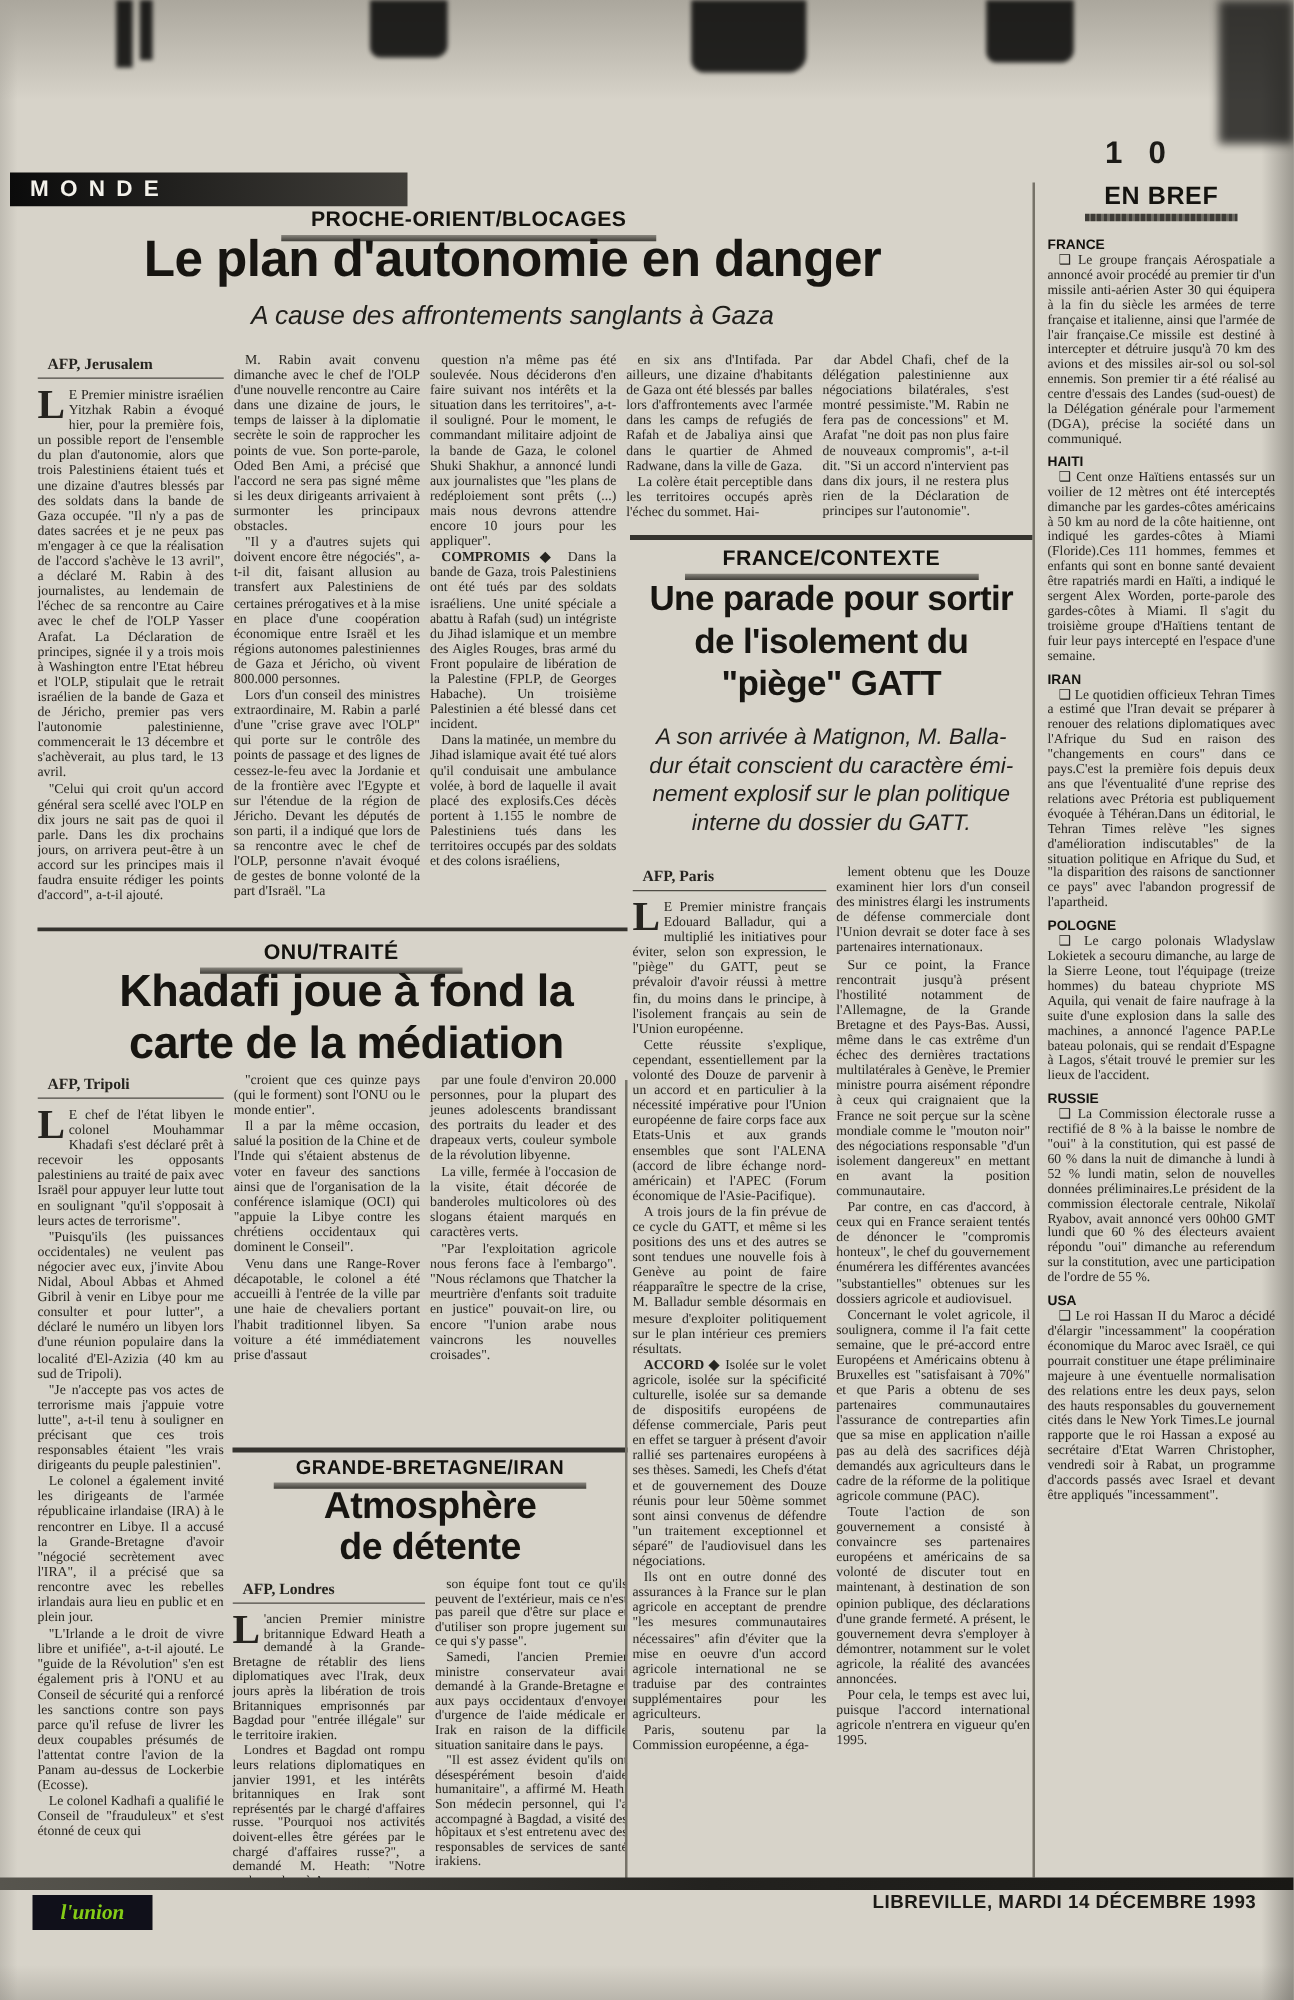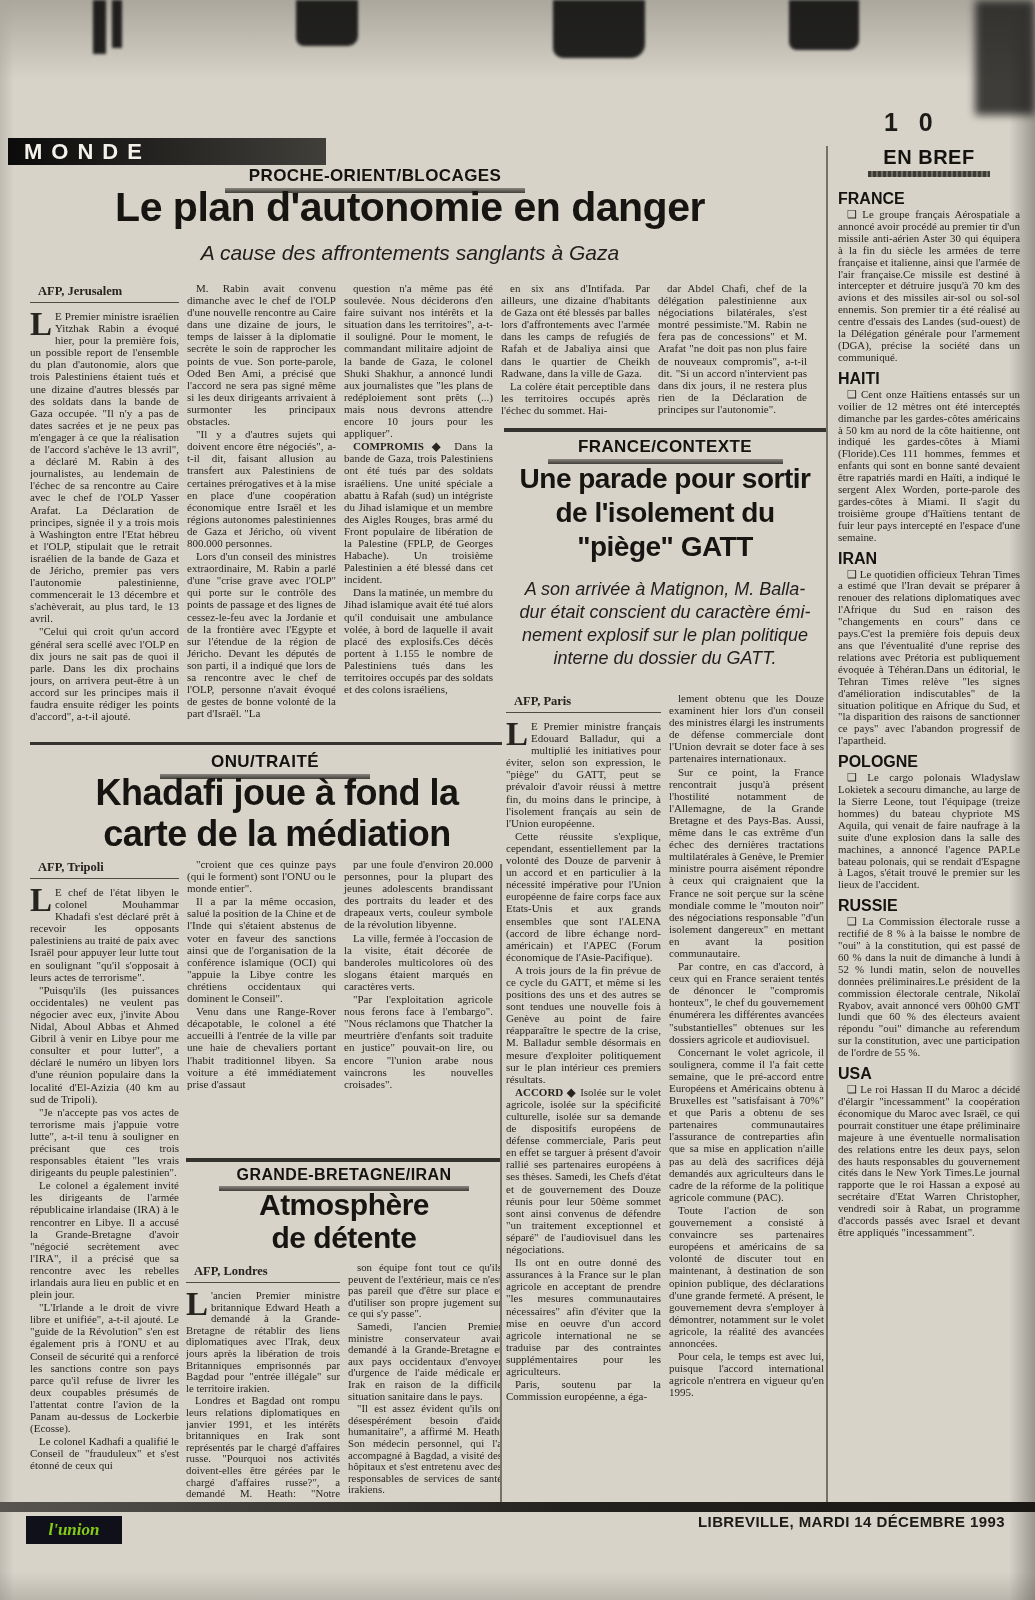--- a/index.html
+++ b/index.html
@@ -30,27 +30,27 @@
   .para{margin:0 0 1px;text-indent:9px;text-align:justify;font-size:11px;line-height:12.1px;}
   .para.first{text-indent:0;}
   .para b{font-weight:800;}
   .dropcap{float:left;font-size:33px;line-height:26px;font-weight:700;padding:1px 3px 0 0;}
   .small-body .para{font-size:10.8px;line-height:11.6px;}
   
   .brief-title{font-family:"Liberation Sans",sans-serif;font-weight:800;font-size:20px;
     letter-spacing:.5px;text-align:center;color:#14130f;}
   .brief-bar{width:122px;height:6px;margin:2px auto 0;
     background:repeating-linear-gradient(90deg,#3e3c37 0 3px,#716e66 3px 5px);}
-  .brief-heading{font-family:"Liberation Sans",sans-serif;font-weight:800;font-size:16px;
+  .brief-heading{font-family:"Liberation Sans",sans-serif;font-weight:800;font-size:11px;
     margin:6px 0 1px;color:#14130f;}
   #enbref-body .para{font-size:10.9px;line-height:11.9px;}
   
   #monde-bar{position:absolute;left:8px;top:138px;width:318px;height:27px;
     background:linear-gradient(90deg,#0b0b0b,#413f3a);color:#f3f1ea;
-    font-family:"Liberation Sans",sans-serif;font-weight:700;font-size:22px;
+    font-family:"Liberation Sans",sans-serif;font-weight:700;font-size:18px;
     letter-spacing:9px;padding-left:16px;line-height:27px;box-sizing:border-box;}
   #page-num{position:absolute;left:884px;top:108px;font-family:"Liberation Sans",sans-serif;
     font-weight:800;font-size:25px;letter-spacing:7px;color:#1c1b17;}
   #footer-bar{position:absolute;left:0;top:1502px;width:1035px;height:10px;
     background:linear-gradient(90deg,#57554e,#23221f 55%,#191815);}
   #union-logo{position:absolute;left:26px;top:1516px;width:96px;height:28px;
     background:#10101a;color:#84cc16;font-style:italic;font-weight:800;font-size:17px;
     text-align:center;line-height:27px;}
   #dateline{position:absolute;left:545px;top:1513px;width:460px;text-align:right;
     font-family:"Liberation Sans",sans-serif;font-weight:700;font-size:15px;
@@ -90,21 +90,21 @@
         <p class="para">M. Rabin avait convenu dimanche avec le chef de l'OLP d'une nouvelle rencontre au Caire dans une dizaine de jours, le temps de laisser à la diplomatie secrète le soin de rapprocher les points de vue. Son porte-parole, Oded Ben Ami, a précisé que l'accord ne sera pas signé même si les deux dirigeants arrivaient à surmonter les principaux obstacles.</p>
         <p class="para">"Il y a d'autres sujets qui doivent encore être négociés", a-t-il dit, faisant allusion au transfert aux Palestiniens de certaines prérogatives et à la mise en place d'une coopération économique entre Israël et les régions autonomes palestiniennes de Gaza et Jéricho, où vivent 800.000 personnes.</p>
         <p class="para">Lors d'un conseil des ministres extraordinaire, M. Rabin a parlé d'une "crise grave avec l'OLP" qui porte sur le contrôle des points de passage et des lignes de cessez-le-feu avec la Jordanie et de la frontière avec l'Egypte et sur l'étendue de la région de Jéricho. Devant les députés de son parti, il a indiqué que lors de sa rencontre avec le chef de l'OLP, personne n'avait évoqué de gestes de bonne volonté de la part d'Israël. "La</p>
       </div>
     <div class="col">
         <p class="para">question n'a même pas été soulevée. Nous déciderons d'en faire suivant nos intérêts et la situation dans les territoires", a-t-il souligné. Pour le moment, le commandant militaire adjoint de la bande de Gaza, le colonel Shuki Shakhur, a annoncé lundi aux journalistes que "les plans de redéploiement sont prêts (...) mais nous devrons attendre encore 10 jours pour les appliquer".</p>
         <p class="para"><b>COMPROMIS ◆</b> Dans la bande de Gaza, trois Palestiniens ont été tués par des soldats israéliens. Une unité spéciale a abattu à Rafah (sud) un intégriste du Jihad islamique et un membre des Aigles Rouges, bras armé du Front populaire de libération de la Palestine (FPLP, de Georges Habache). Un troisième Palestinien a été blessé dans cet incident.</p>
         <p class="para">Dans la matinée, un membre du Jihad islamique avait été tué alors qu'il conduisait une ambulance volée, à bord de laquelle il avait placé des explosifs.Ces décès portent à 1.155 le nombre de Palestiniens tués dans les territoires occupés par des soldats et des colons israéliens,</p>
       </div>
     <div class="col">
-        <p class="para">en six ans d'Intifada. Par ailleurs, une dizaine d'habitants de Gaza ont été blessés par balles lors d'affrontements avec l'armée dans les camps de refugiés de Rafah et de Jabaliya ainsi que dans le quartier de Cheikh Radwane, dans la ville de Gaza.</p>
+        <p class="para">en six ans d'Intifada. Par ailleurs, une dizaine d'habitants de Gaza ont été blessés par balles lors d'affrontements avec l'armée dans les camps de refugiés de Rafah et de Jabaliya ainsi que dans le quartier de Ahmed Radwane, dans la ville de Gaza.</p>
         <p class="para">La colère était perceptible dans les territoires occupés après l'échec du sommet. Hai-</p>
       </div>
     <div class="col">
         <p class="para">dar Abdel Chafi, chef de la délégation palestinienne aux négociations bilatérales, s'est montré pessimiste."M. Rabin ne fera pas de concessions" et M. Arafat "ne doit pas non plus faire de nouveaux compromis", a-t-il dit. "Si un accord n'intervient pas dans dix jours, il ne restera plus rien de la Déclaration de principes sur l'autonomie".</p>
       </div>
   </div>
   <div class="abs heavy-rule" style="left:30px;top:742px;width:472px;height:3px;"></div>
 
   <div class="abs" style="left:100px;top:752px;width:330px;">
     <div class="kicker">ONU/TRAITÉ</div>

